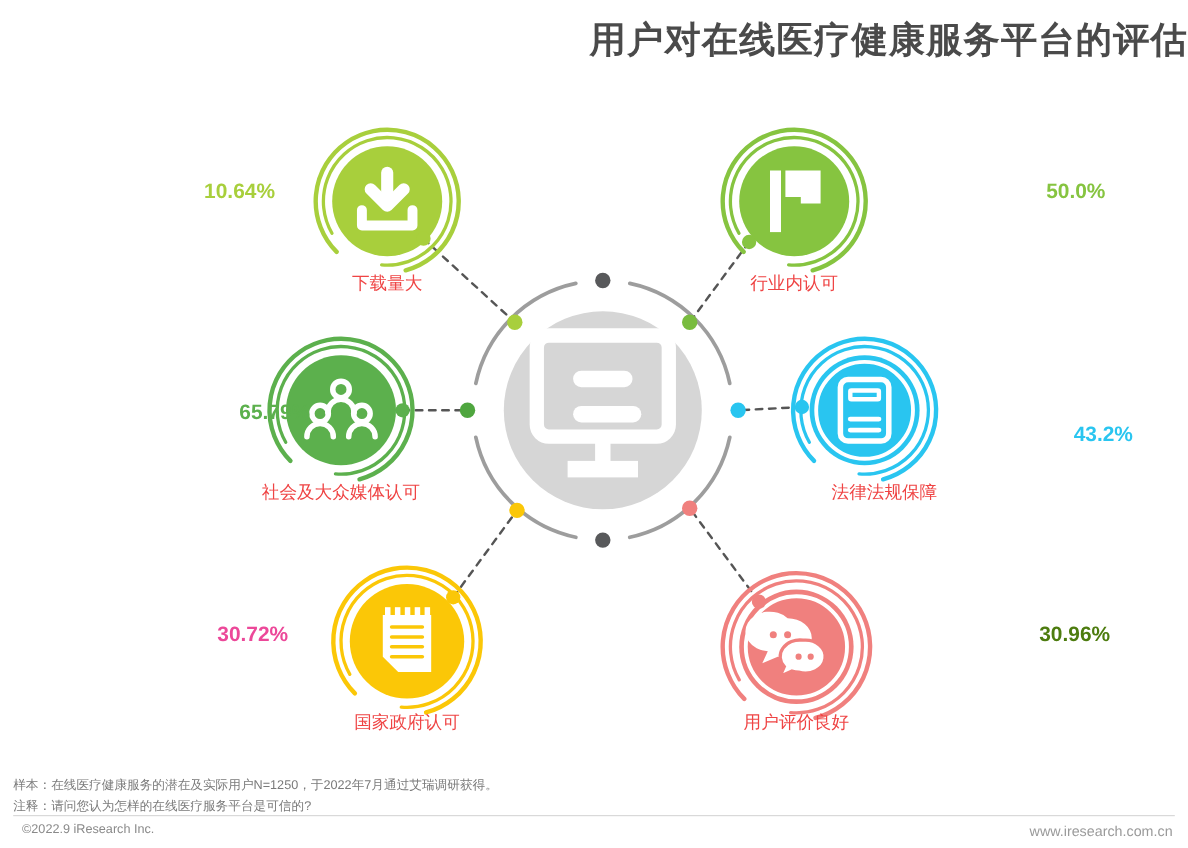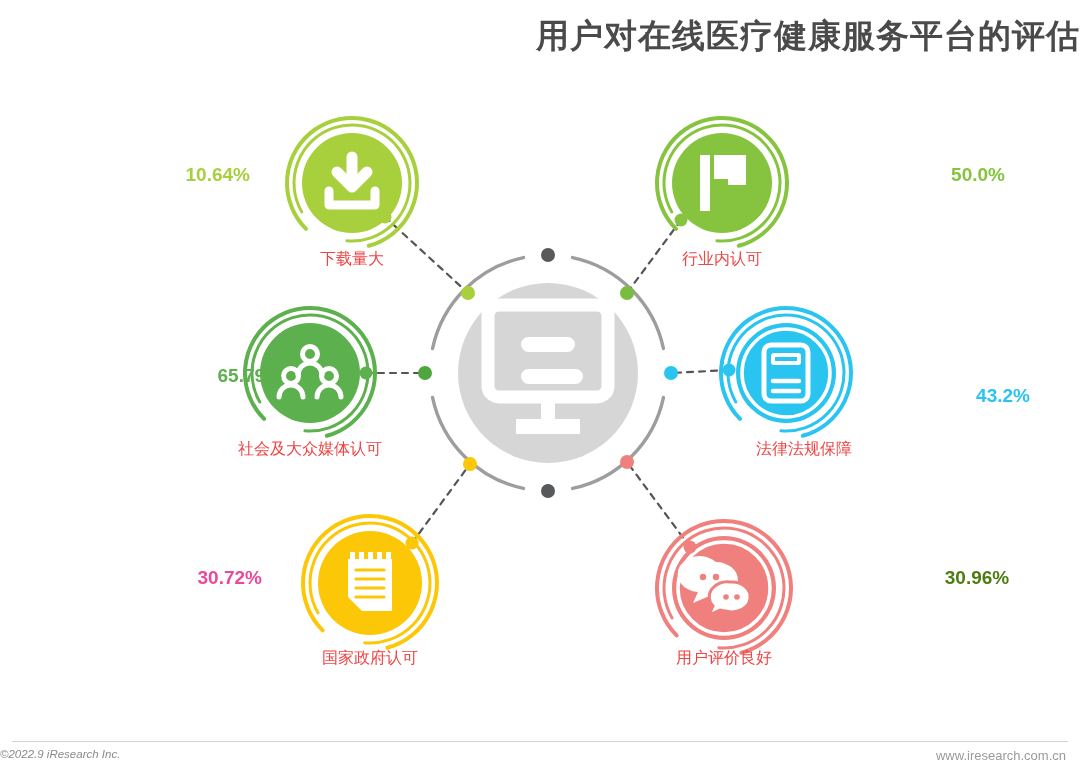--- a/index.html
+++ b/index.html
@@ -48,22 +48,22 @@
   .footnotes{
     position:absolute;left:12px;top:705px;width:1056px;
     font-size:11.5px;color:#7a7a7a;line-height:1.65;
   }
   .footnotes div{white-space:nowrap;}
   .rule{
     position:absolute;left:12px;top:741px;width:1056px;height:1px;
     background:#d5d5d5;
   }
   .copyright{
-    position:absolute;left:0;top:748px;
-    font-size:11.5px;color:#8a8a8a;white-space:nowrap;font-style:italic;
+    position:absolute;left:20px;top:748px;
+    font-size:11.5px;color:#8a8a8a;white-space:nowrap;
   }
   .site{
     position:absolute;right:14px;top:748px;
     font-size:13px;color:#9a9a9a;white-space:nowrap;
   }
 </style>
 </head>
 <body>
 
 <div id="canvas">
@@ -190,16 +190,20 @@
       <div class="pct left" style="color: rgb(92, 176, 77); top: 366px; left: 0px; width: 248px;">65.79%</div>
       <div class="node-label" style="left: 130px; width: 360px; top: 441px;">社会及大众媒体认可</div>
       <div class="pct right" style="color: rgb(41, 197, 240); top: 366px; left: 858px; width: 222px; margin-top: 20px;">43.2%</div>
       <div class="node-label" style="left: 624px; width: 360px; top: 441px;">法律法规保障</div>
       <div class="pct left" style="color: #ec4899; top: 568px; left: 0px; width: 228px;">30.72%</div>
       <div class="node-label" style="left: 190px; width: 360px; top: 650px;">国家政府认可</div>
       <div class="pct right" style="color: #4d7c0f; top: 568px; left: 806px; width: 274px;">30.96%</div>
       <div class="node-label" style="left: 544px; width: 360px; top: 650px; text-align: center;">用户评价良好</div>
     </div>
 
+  <div class="footnotes">
+    <div>样本：在线医疗健康服务的潜在及实际用户N=1250，于2022年7月通过艾瑞调研获得。</div>
+    <div>注释：请问您认为怎样的在线医疗服务平台是可信的?</div>
+  </div>
   <div class="rule"></div>
   <div class="copyright">©2022.9 iResearch Inc.</div>
   <div class="site">www.iresearch.com.cn</div>
 </div>
 
 </body></html>

